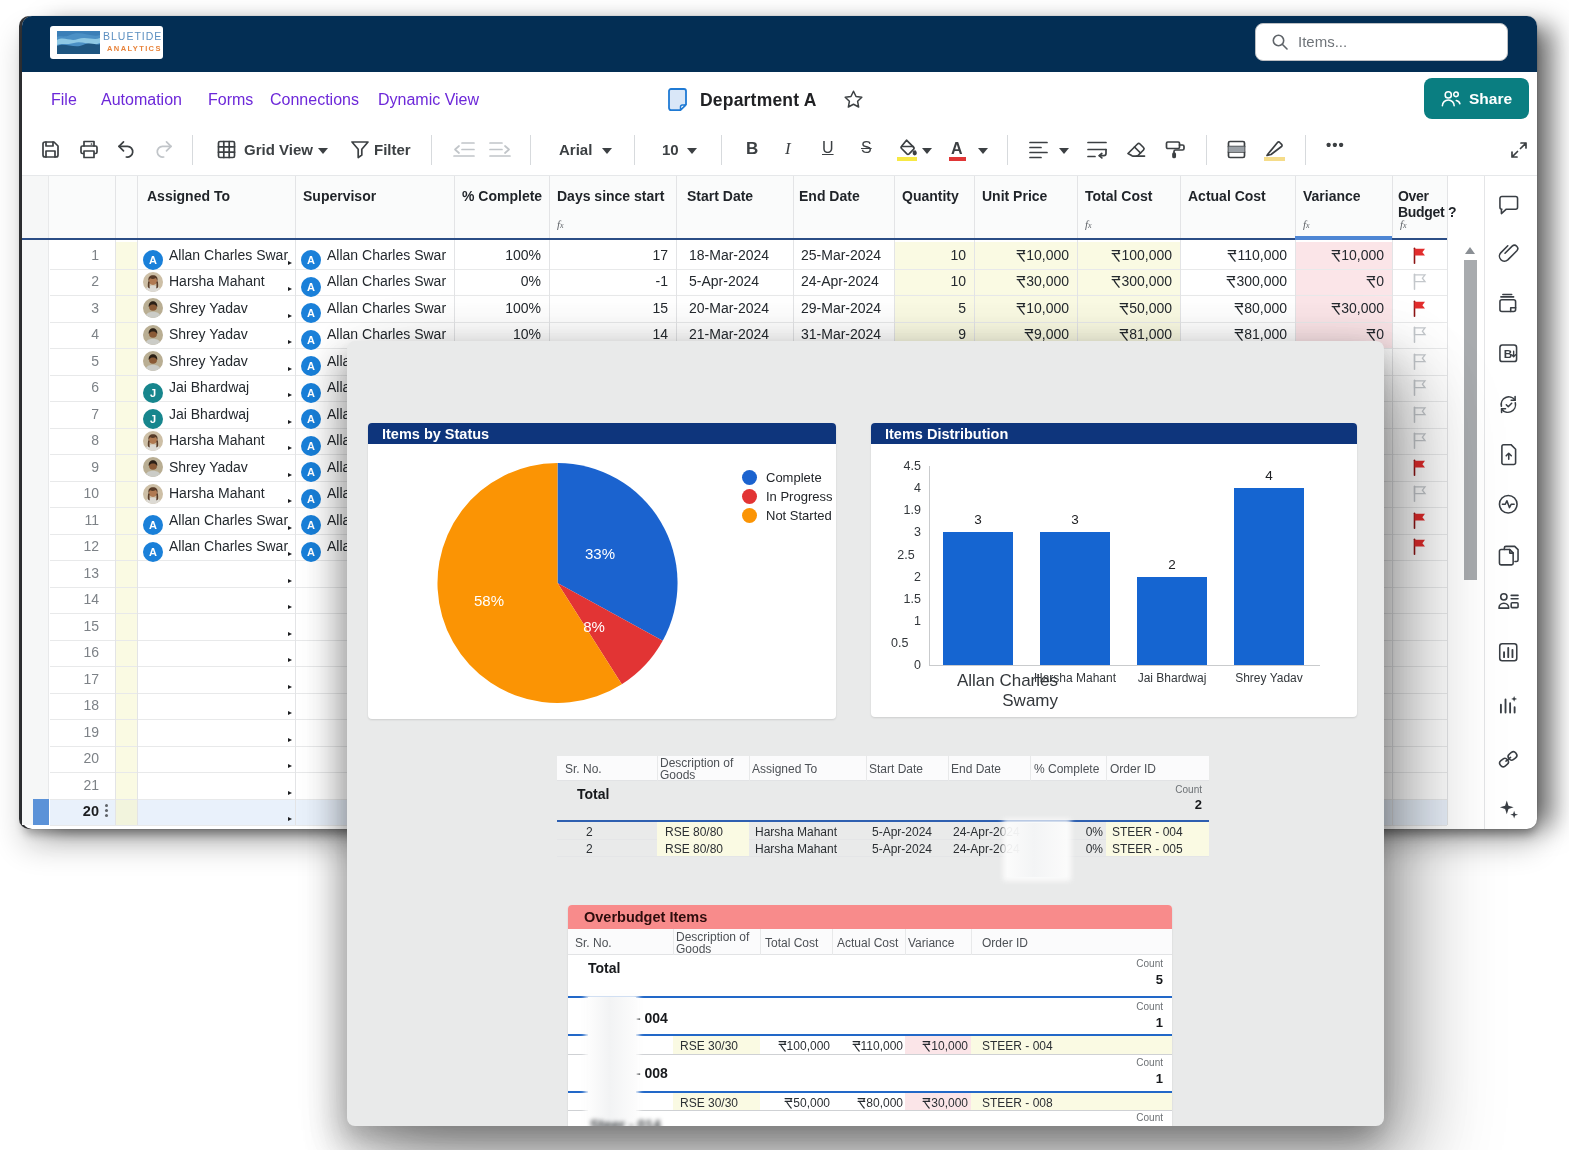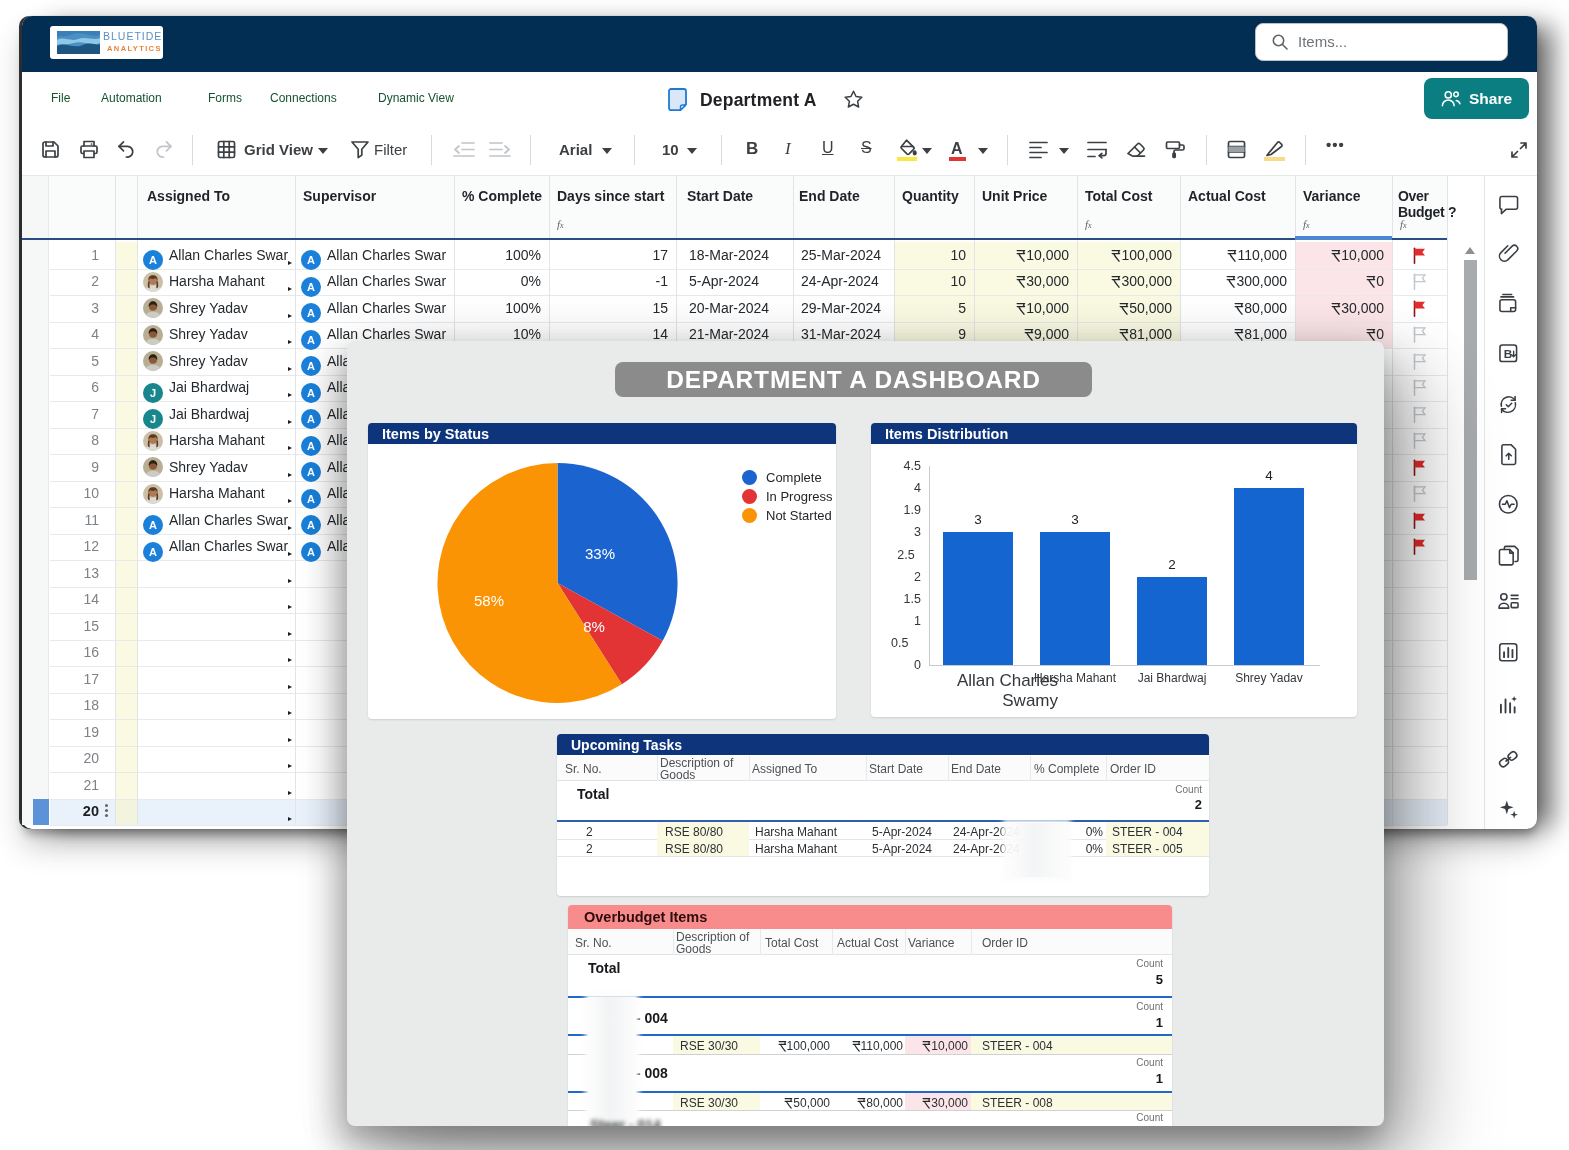--- a/index.html
+++ b/index.html
@@ -2,21 +2,21 @@
 <html><head><meta charset="utf-8"><style>
 *{margin:0;padding:0;box-sizing:border-box}
 body{width:1569px;height:1150px;position:relative;font-family:"Liberation Sans",sans-serif;background:#fff;overflow:hidden}
 .ab{position:absolute}
 .win{left:22px;top:16px;width:1515px;height:813px;background:#fff;border-radius:10px;
  box-shadow:-3px 0 0 rgba(15,17,20,.85),0 0 1px rgba(0,0,0,.4),22px 4px 26px -6px rgba(0,0,0,.52),0 7px 10px -2px rgba(0,0,0,.30),0 18px 30px rgba(0,0,0,.20);}
 .topbar{left:22px;top:16px;width:1515px;height:56px;background:#032e54;border-radius:10px 10px 0 0}
 .logo{left:50px;top:26px;width:113px;height:33px;background:#fff;border-radius:3px}
 .search{left:1255px;top:23px;width:253px;height:38px;background:#fff;border:1px solid #bcbfc3;border-radius:8px}
 .sname{font-size:15px;color:#6f7479}
-.menu{font-size:12px;color:#14532d}
+.menu{font-size:16px;color:#6d28d9}
 .title{font-size:17.5px;font-weight:bold;color:#202124;letter-spacing:.2px}
 .share{left:1424px;top:78px;width:105px;height:41px;background:#0a7e81;border-radius:8px;color:#fff;
  font-weight:bold;font-size:15.5px;display:flex;align-items:center;justify-content:center;gap:8px}
 .tsep{width:1px;height:30px;background:#d7dadd;top:135px}
 .tbtxt{font-size:15px;color:#3c4043;top:141px}
 .gline{background:#e3e4e6;width:1px}
 .hlab{font-size:14px;font-weight:bold;color:#1f2328;white-space:nowrap}
 .fx{font-size:11px;color:#5f6368;font-style:italic;font-family:"Liberation Serif",serif}
 .rn{font-size:14px;color:#7d8287;text-align:right;width:50px}
 .cell{font-size:14px;color:#24292e;white-space:nowrap;overflow:hidden}
@@ -125,21 +125,21 @@
       <path d="M2.5 7.8 h16 M2.5 13.2 h16 M7.8 2.5 v16 M13.2 2.5 v16"></path>
     </g>
   </svg>
 <div class="ab tbtxt" style="left:244px;font-weight:bold">Grid View</div>
 <div class="ab" style="left:318px;top:148px;width:0;height:0;border-left:5px solid transparent;border-right:5px solid transparent;border-top:6px solid #3c4043"></div>
 <svg class="ab" style="left:350px;top:139px" width="20" height="21" viewBox="0 0 20 21">
     <g stroke="#3c4043" stroke-width="1.7" fill="none" stroke-linecap="round" stroke-linejoin="round">
       <path d="M2 3 h16 l-6.2 7.2 V16 l-3.6 2.6 V10.2 z"></path>
     </g>
   </svg>
-<div class="ab tbtxt" style="left:374px;font-weight:normal">Filter</div>
+<div class="ab tbtxt" style="left:374px;font-weight:bold">Filter</div>
 <div class="ab tsep" style="left:431px"></div>
 <svg class="ab" style="left:452px;top:140px" width="24" height="19" viewBox="0 0 24 19">
     <g stroke="#c1c5c9" stroke-width="1.7" fill="none" stroke-linecap="round" stroke-linejoin="round">
       <path d="M10 3 h12 M10 9.5 h12 M2 16 h20 M7 6 L3 9.5 l4 3.5"></path>
     </g>
   </svg>
 <svg class="ab" style="left:488px;top:140px" width="24" height="19" viewBox="0 0 24 19">
     <g stroke="#c1c5c9" stroke-width="1.7" fill="none" stroke-linecap="round" stroke-linejoin="round">
       <path d="M2 3 h12 M2 9.5 h12 M2 16 h20 M17 6 l4 3.5 -4 3.5"></path>
     </g>
@@ -600,21 +600,20 @@
       </g>
     </g>
   </svg>
 <svg class="ab" style="left:1497px;top:798px" width="23" height="23" viewBox="0 0 23.5 23.5">
     <g stroke="#393e44" stroke-width="1.6" fill="none" stroke-linecap="round" stroke-linejoin="round">
       <path d="M10 2.5 l1.7 5.3 5.3 1.7 -5.3 1.7 -1.7 5.3 -1.7-5.3 -5.3-1.7 5.3-1.7 z" fill="#393e44" stroke="none"></path>
       <path d="M17.5 13 l1 3 3 1 -3 1 -1 3 -1-3 -3-1 3-1 z" fill="#393e44" stroke="none"></path>
     </g>
   </svg>
 <div class="ab ov">
-    <div class="ab ovtitle" style="left:268px;top:21px">DEPARTMENT A DASHBOARD</div>
     <div class="ab card" style="left:21px;top:82px;width:468px;height:296px">
       <div class="chead">Items by Status</div>
     </div>
     <svg class="ab" style="left:0;top:0" width="1037" height="785">
       <path d="M210.5 242.0 L210.5 122.0 A120.0 120.0 0 0 1 315.7 299.8 Z" fill="#1b63cf"></path>
       <path d="M210.5 242.0 L315.7 299.8 A120.0 120.0 0 0 1 274.8 343.3 Z" fill="#e23434"></path>
       <path d="M210.5 242.0 L274.8 343.3 A120.0 120.0 0 1 1 210.5 122.0 Z" fill="#fb9404"></path>
     </svg>
     <div class="ab" style="left:253px;top:212px;transform:translate(-50%,-50%);color:#fff;font-size:15px">33%</div>
     <div class="ab" style="left:247px;top:285px;transform:translate(-50%,-50%);color:#fff;font-size:15px">8%</div>
@@ -645,23 +644,20 @@
     <div class="ab axlab" style="left:551px;top:330.0px;width:160px;text-align:right;font-size:17px">Allan Charles Swamy</div>
     <div class="ab bar" style="left:693px;top:191.3px;width:70px;height:132.7px"></div>
     <div class="ab" style="left:693px;top:171.3px;width:70px;text-align:center;font-size:13.5px;color:#202124">3</div>
     <div class="ab axlab" style="left:648px;top:330.0px;width:160px;text-align:center;font-size:12px">Harsha Mahant</div>
     <div class="ab bar" style="left:790px;top:235.6px;width:70px;height:88.4px"></div>
     <div class="ab" style="left:790px;top:215.6px;width:70px;text-align:center;font-size:13.5px;color:#202124">2</div>
     <div class="ab axlab" style="left:745px;top:330.0px;width:160px;text-align:center;font-size:12px">Jai Bhardwaj</div>
     <div class="ab bar" style="left:887px;top:147.1px;width:70px;height:176.9px"></div>
     <div class="ab" style="left:887px;top:127.1px;width:70px;text-align:center;font-size:13.5px;color:#202124">4</div>
     <div class="ab axlab" style="left:842px;top:330.0px;width:160px;text-align:center;font-size:12px">Shrey Yadav</div>
-    <div class="ab card" style="left:210px;top:393px;width:652px;height:162px">
-      <div class="chead" style="font-size:14px">Upcoming Tasks</div>
-    </div>
     <div class="ab" style="left:210px;top:415px;width:652px;height:25px;background:#fbfbfc;border-bottom:1px solid #e2e3e5"></div>
     <div class="ab th" style="left:218px;top:422px;line-height:12px">Sr. No.</div>
     <div class="ab th" style="left:313px;top:416px;line-height:12px">Description of<br>Goods</div>
     <div class="ab th" style="left:405px;top:422px;line-height:12px">Assigned To</div>
     <div class="ab th" style="left:522px;top:422px;line-height:12px">Start Date</div>
     <div class="ab th" style="left:604px;top:422px;line-height:12px">End Date</div>
     <div class="ab th" style="left:687px;top:422px;line-height:12px">% Complete</div>
     <div class="ab th" style="left:763px;top:422px;line-height:12px">Order ID</div>
     <div class="ab" style="left:310px;top:415px;width:1px;height:25px;background:#e8e9ea"></div>
     <div class="ab" style="left:402px;top:415px;width:1px;height:25px;background:#e8e9ea"></div>

